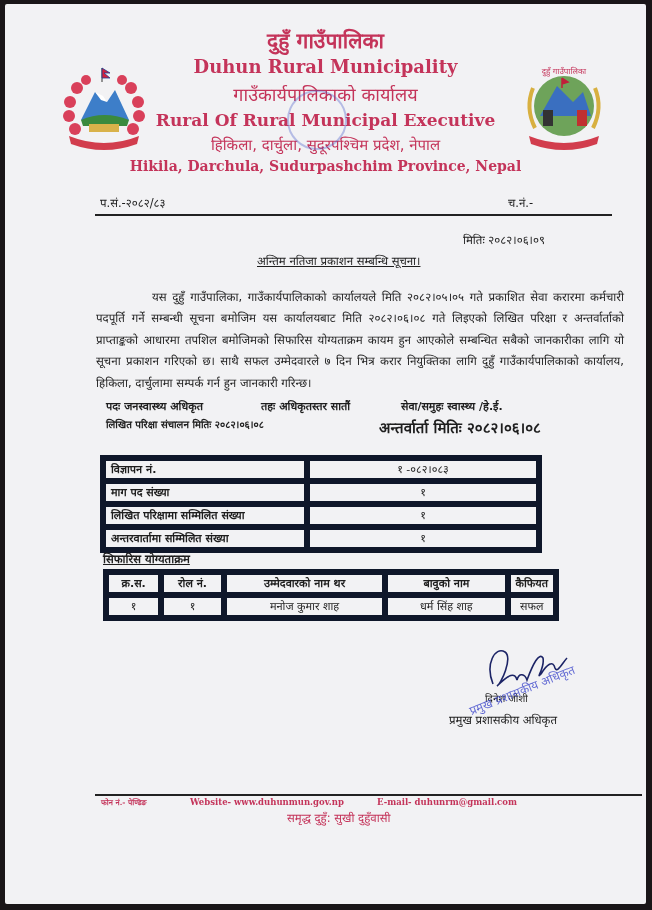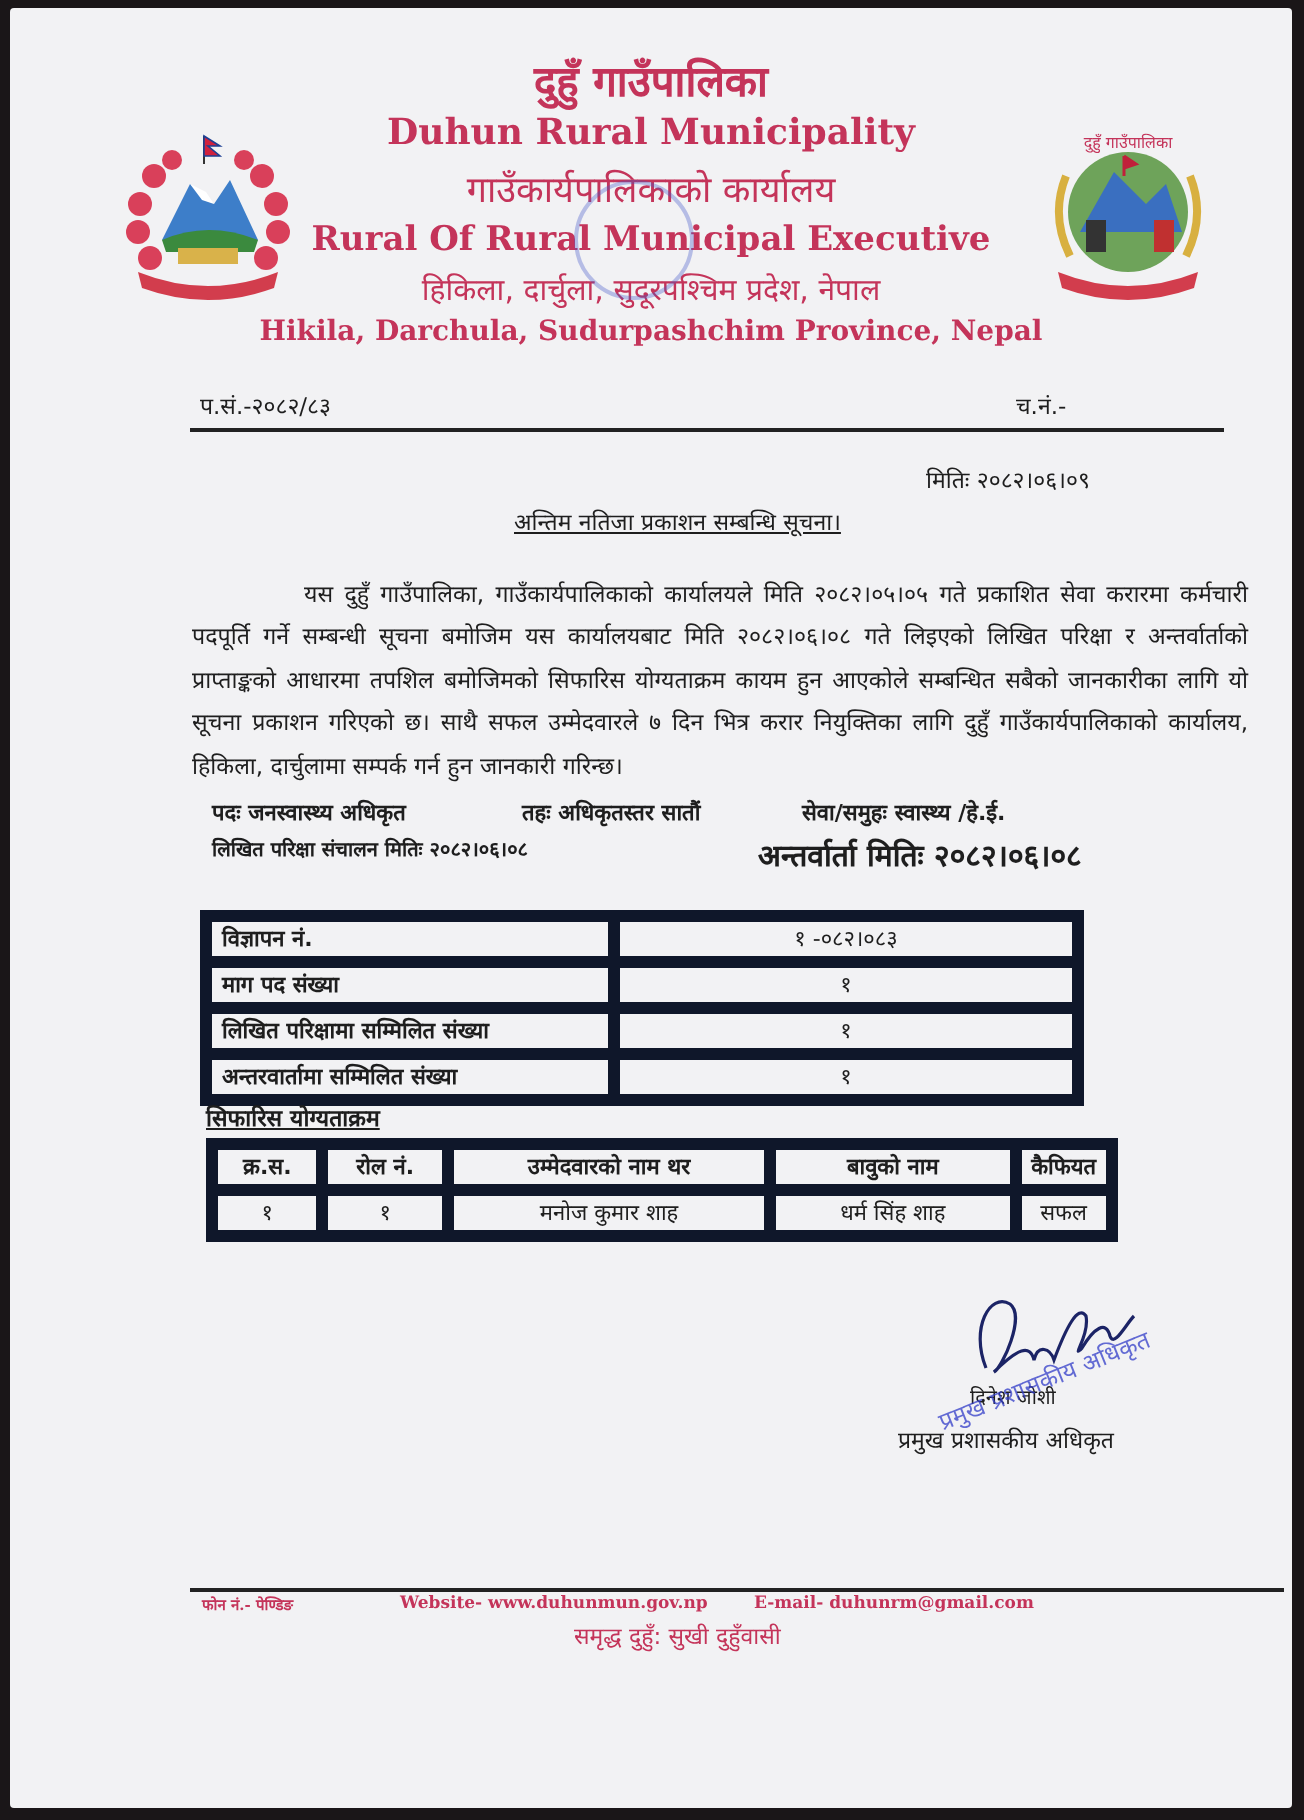--- a/index.html
+++ b/index.html
@@ -153,16 +153,16 @@
     <svg width="90" height="48" viewBox="0 0 90 48">
       <path d="M10 40 C2 20 12 2 22 8 C30 14 18 40 14 42 C26 30 32 28 34 36 C36 28 42 30 44 36 C50 20 56 8 60 14 C62 24 52 36 58 30 C64 20 70 16 72 24 C74 30 80 18 84 14" stroke="#1c2466" stroke-width="1.6" fill="none"></path>
     </svg>
   </div>
   <div class="abs text" style="left:480px; top:687px; font-size:10px;">दिनेश जोशी</div>
   <div class="abs text" style="left:444px; top:708px; font-size:11.5px;">प्रमुख प्रशासकीय अधिकृत</div>
   <div class="abs" style="left:468px; top:698px; font-size:12px; color:rgba(50,60,200,0.75); transform:rotate(-22deg); transform-origin:left bottom; font-family:'DejaVu Sans', sans-serif; white-space:nowrap;">प्रमुख प्रशासकीय अधिकृत</div>
 
   <div class="rule" style="left:90px; top:790px; width:547px; height:2px;"></div>
   <div class="abs red" style="left:96px; top:793px; font-size:7.5px; font-weight:bold;">फोन नं.- पेण्डिङ</div>
-  <div class="abs red" style="left:195px; top:793px; font-size:8.5px; font-weight:bold;">Website- www.duhunmun.gov.np</div>
+  <div class="abs red" style="left:185px; top:793px; font-size:8.5px; font-weight:bold;">Website- www.duhunmun.gov.np</div>
   <div class="abs red" style="left:372px; top:793px; font-size:8.5px; font-weight:bold;">E-mail- duhunrm@gmail.com</div>
   <div class="abs red" style="left:282px; top:806px; font-size:11.5px; font-family:'DejaVu Sans', sans-serif;">समृद्ध दुहुँ: सुखी दुहुँवासी</div>
 </div>
 
 </body></html>

